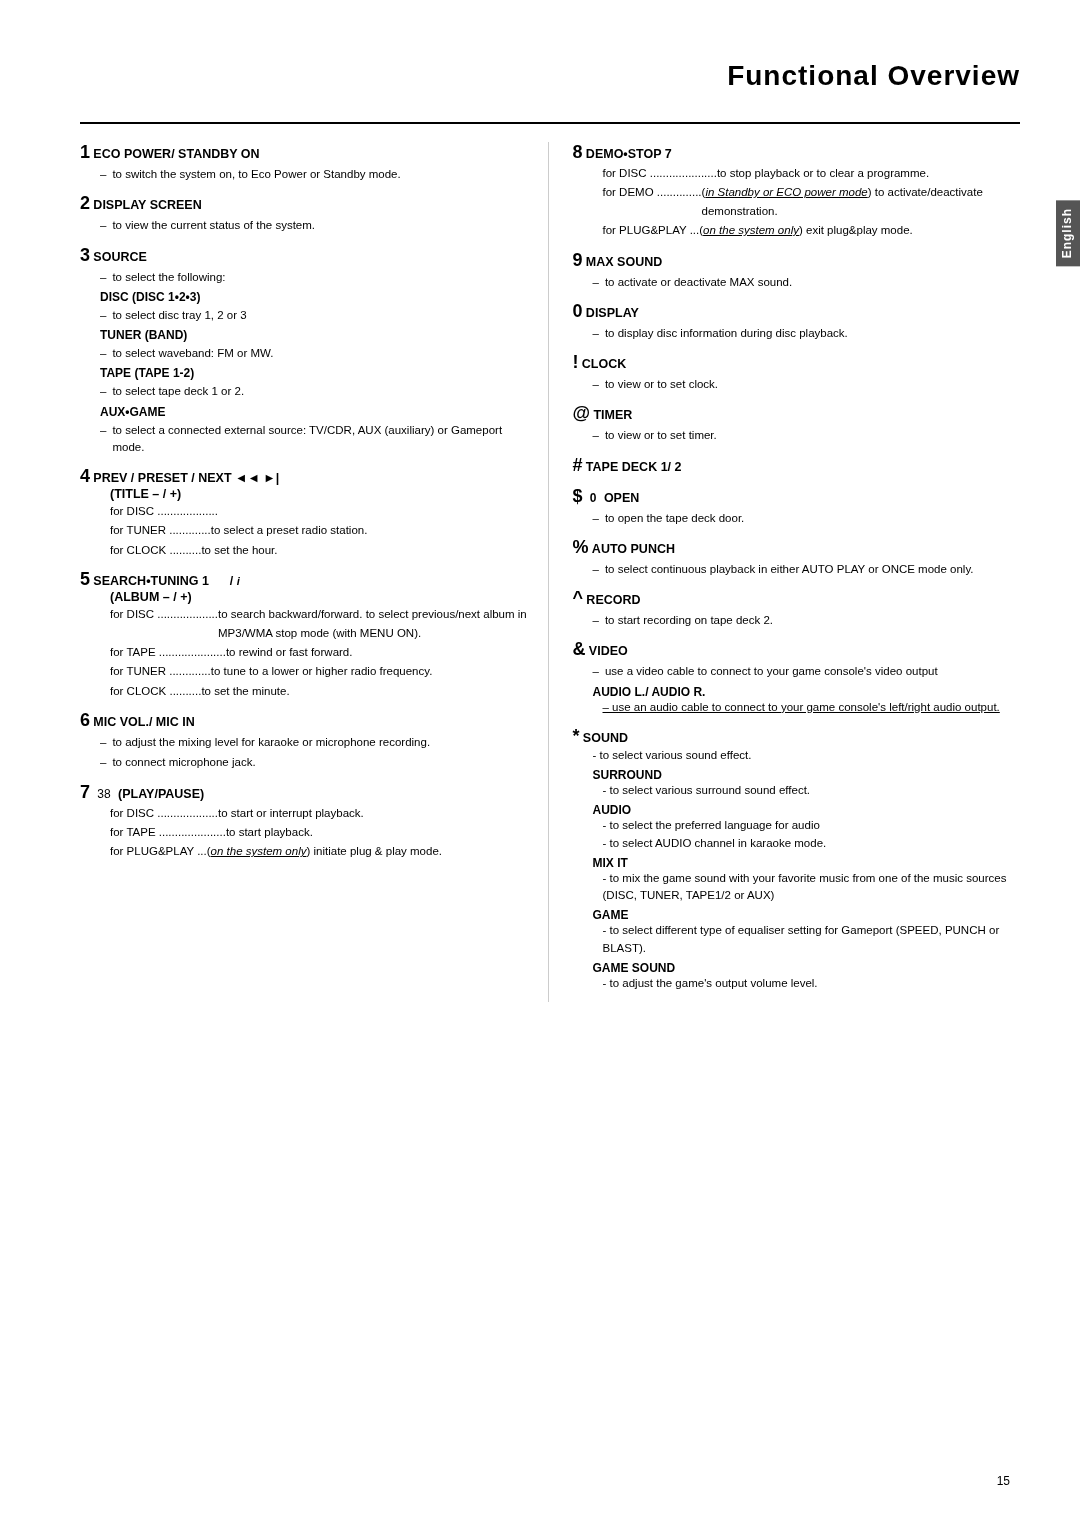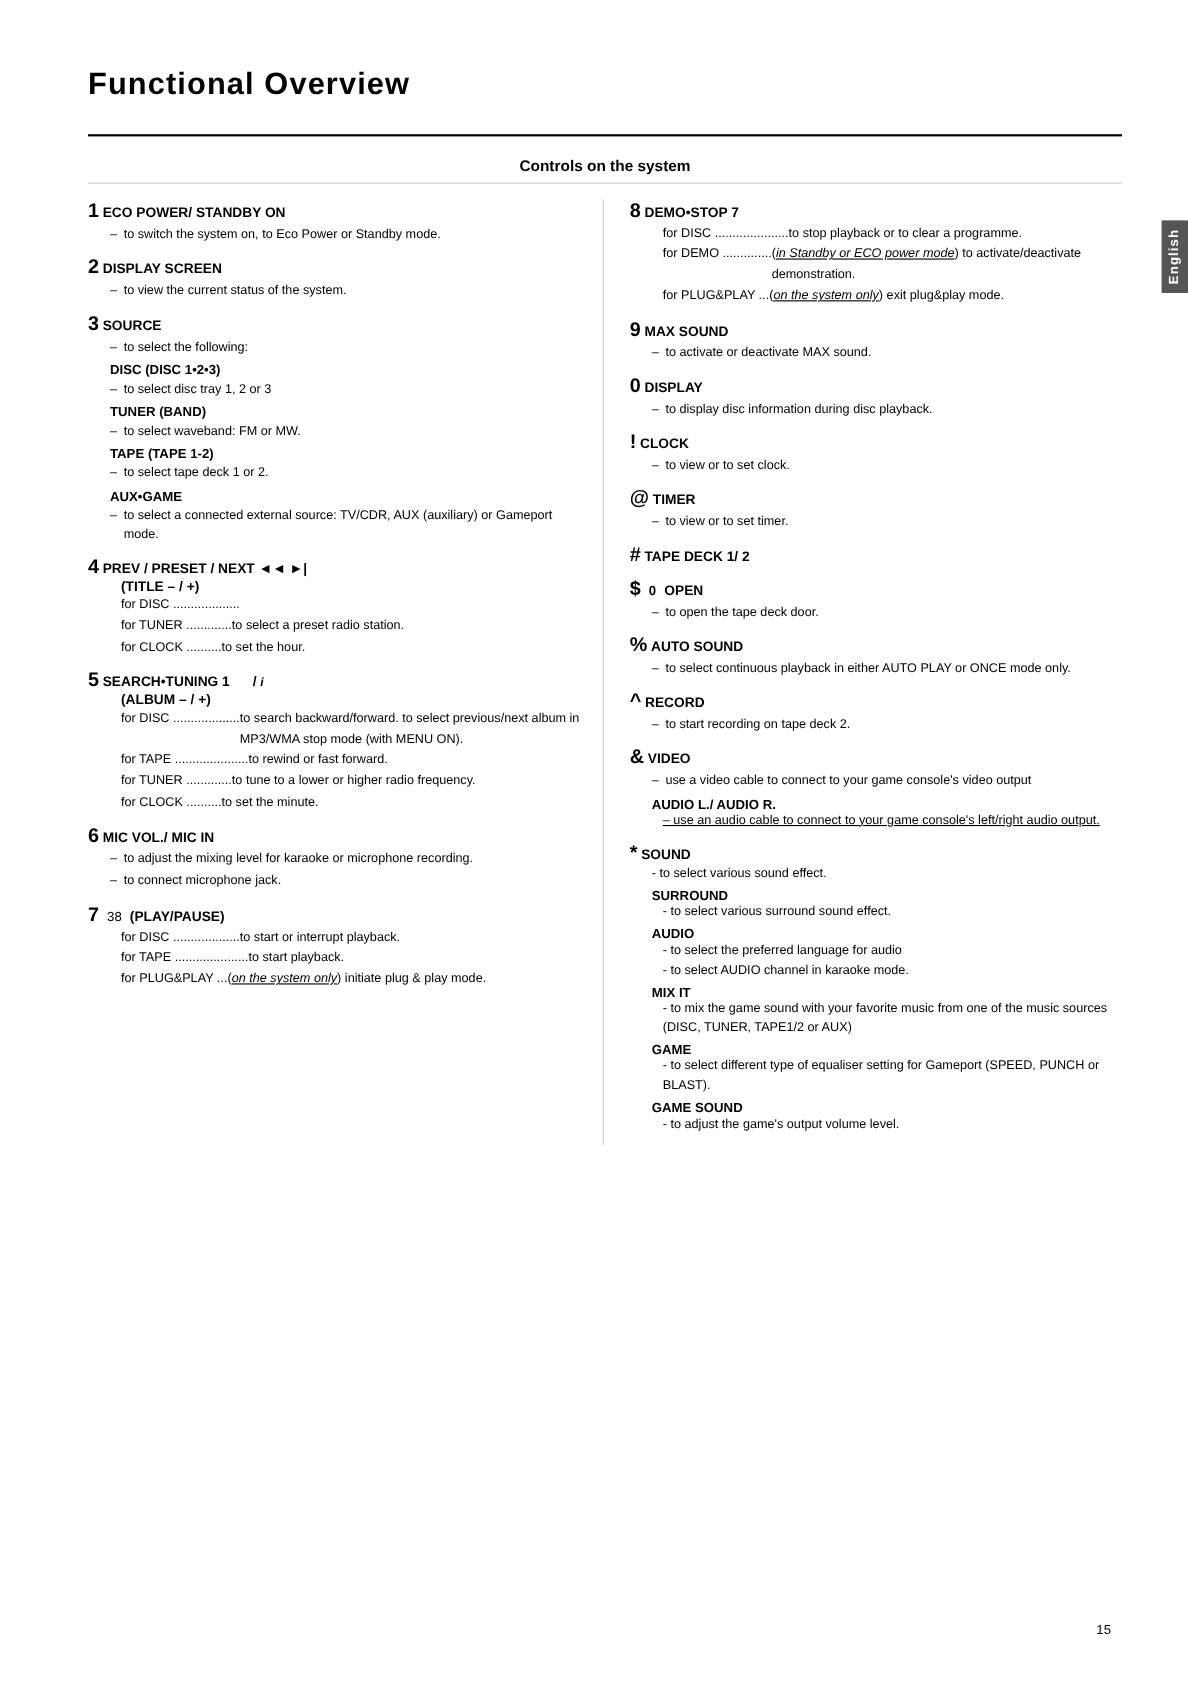--- a/index.html
+++ b/index.html
@@ -12,21 +12,21 @@
       min-height: 1528px;
       position: relative;
     }
     .page {
       width: 1080px;
       min-height: 1528px;
       padding: 60px 60px 60px 80px;
       position: relative;
     }
     .page-title {
-      text-align: left;
+      text-align: right;
       font-size: 28px;
       font-weight: bold;
       margin-bottom: 30px;
       letter-spacing: 1px;
     }
     .divider {
       border: none;
       border-top: 2px solid #000;
       margin-bottom: 18px;
     }
@@ -117,21 +117,20 @@
 <body>
 
 <div class="page">
 
   <div class="side-label">English</div>
 
   <div class="page-title">Functional Overview</div>
 
   <hr class="divider">
 
-  <div class="section-title-box">Controls on the system</div>
 
   <div class="two-col">
 
     <div class="left-col">
 
       <div class="item">
         <span class="num-symbol">1</span>
         <span class="item-header">  ECO POWER/ STANDBY ON</span>
         <div class="dash-item">
           <span class="dash">–</span>
@@ -316,21 +315,21 @@
         <span style="margin-left:4px;font-weight:bold;">0</span>
         <span class="item-header" style="margin-left:4px;">  OPEN</span>
         <div class="dash-item">
           <span class="dash">–</span>
           <span>to open the tape deck door.</span>
         </div>
       </div>
 
       <div class="item">
         <span class="num-symbol">%</span>
-        <span class="item-header">  AUTO SOUND</span>
+        <span class="item-header">  AUTO PUNCH</span>
         <div class="dash-item">
           <span class="dash">–</span>
           <span>to select continuous playback in either AUTO PLAY or ONCE mode only.</span>
         </div>
       </div>
 
       <div class="item">
         <span class="num-symbol">^</span>
         <span class="item-header">  RECORD</span>
         <div class="dash-item">

